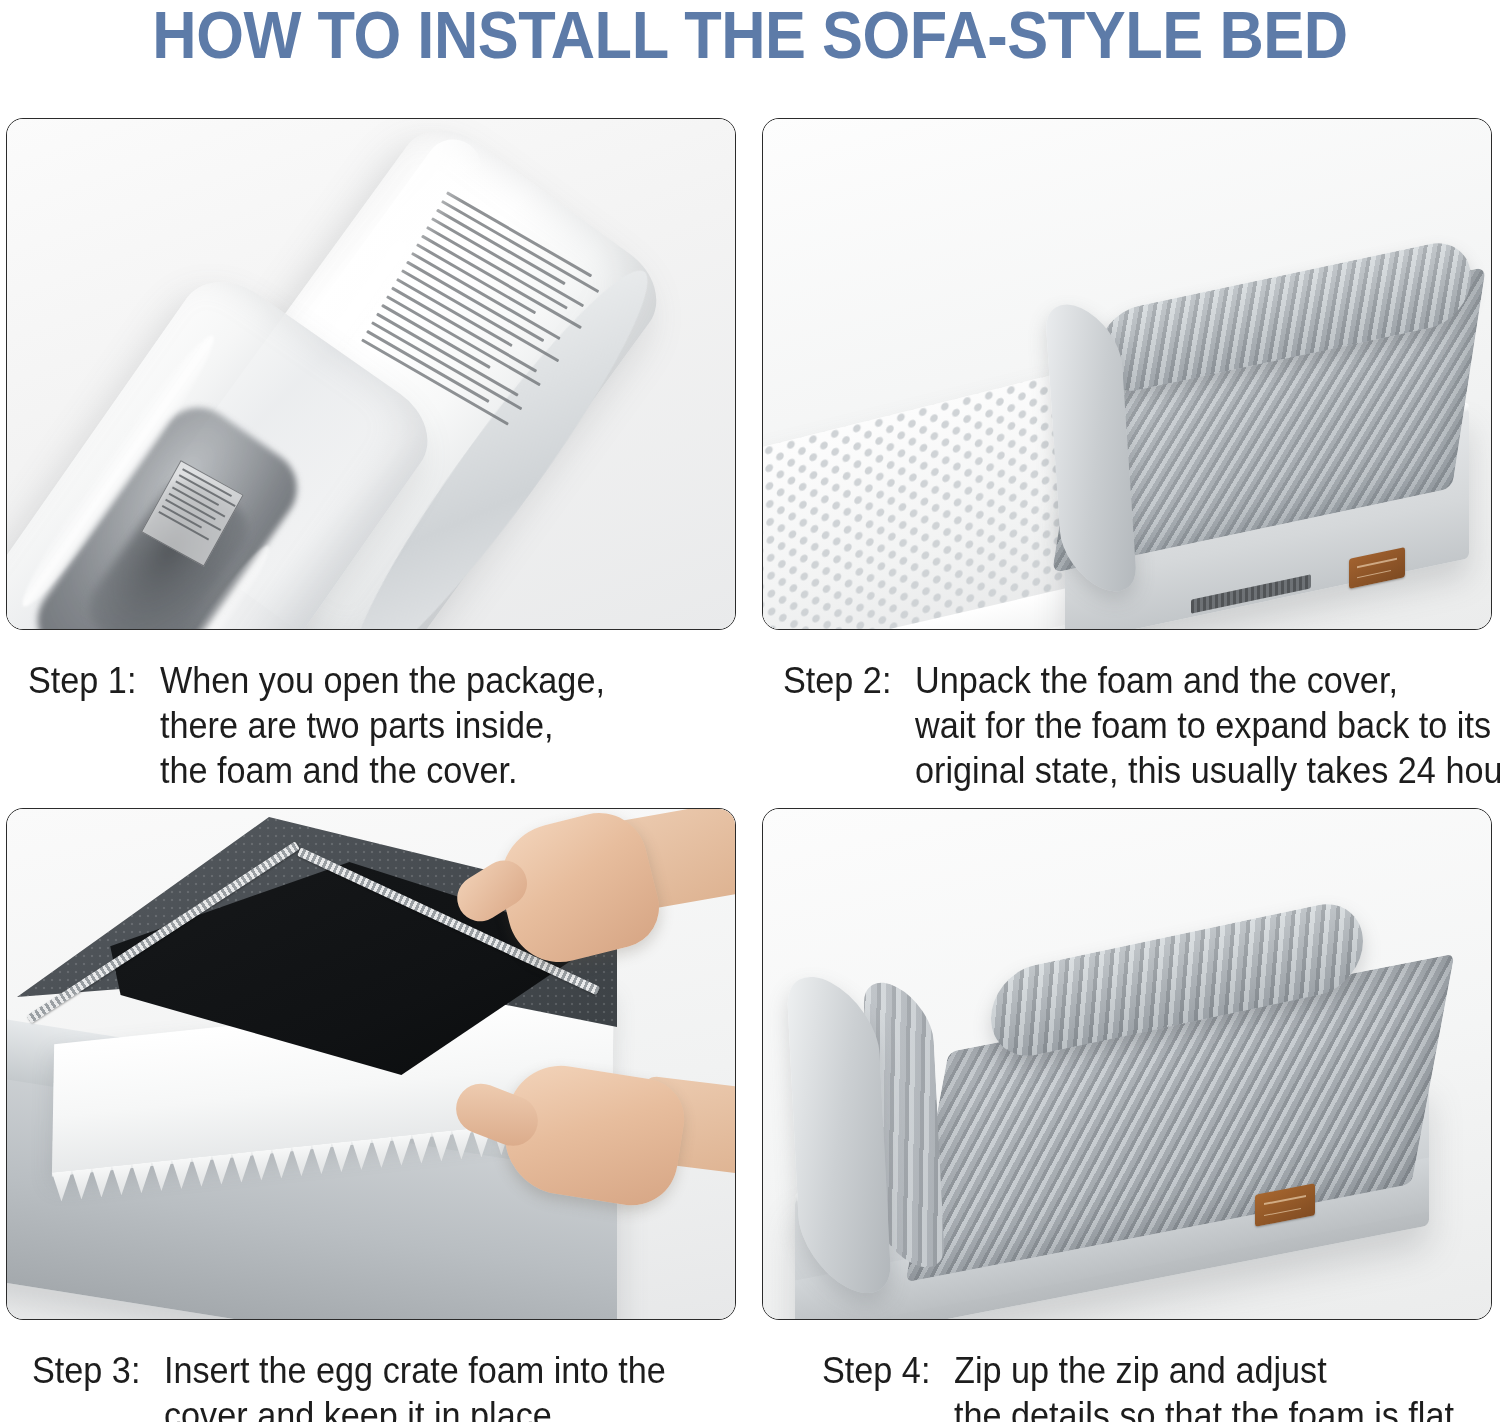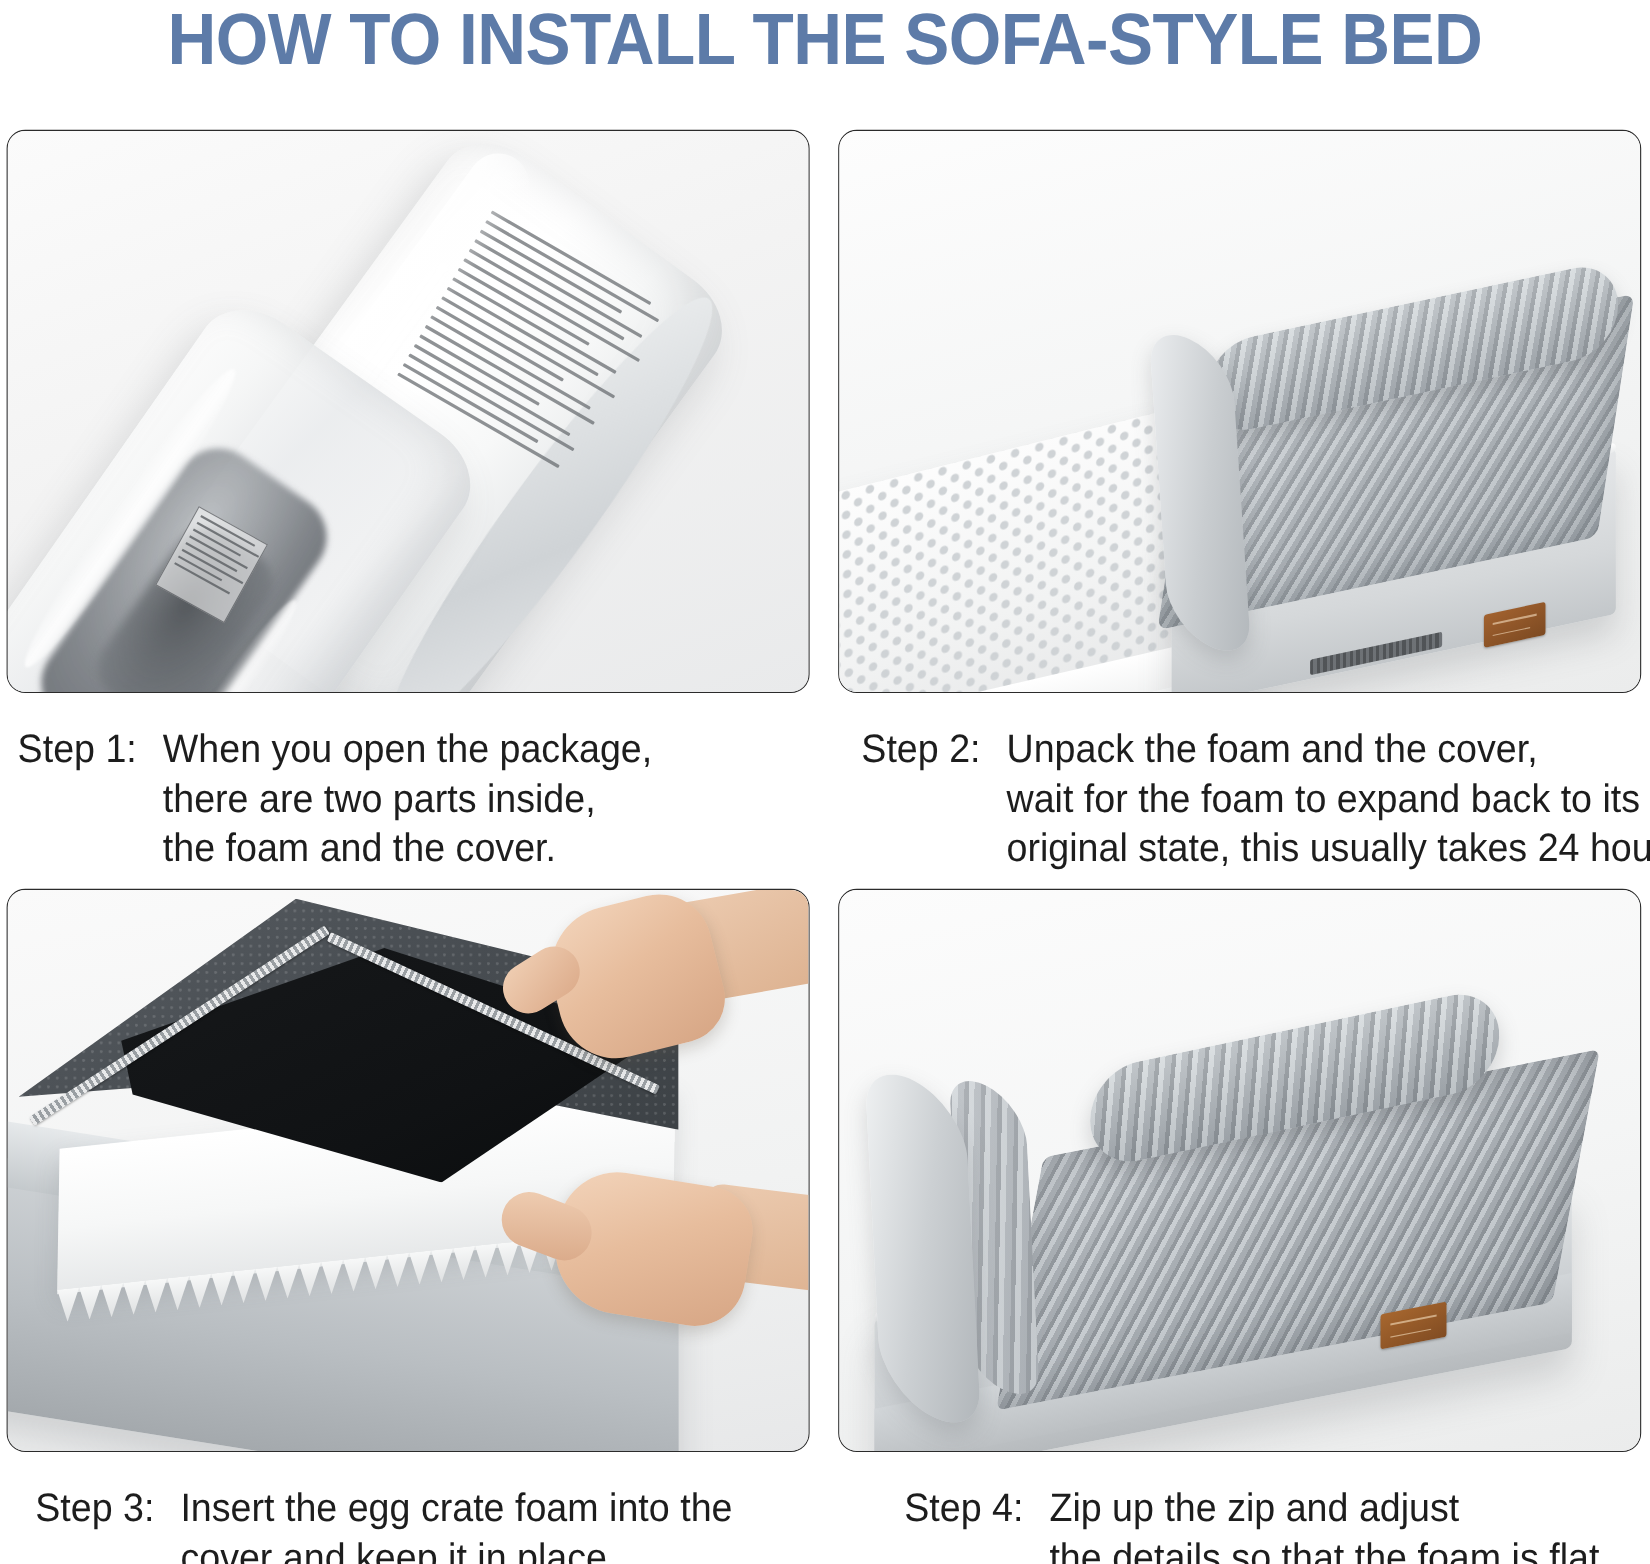--- a/index.html
+++ b/index.html
@@ -44,21 +44,21 @@
   .photo { position:absolute; inset:0; overflow:hidden; }
 
   
   .caption {
     position:absolute;
     display:flex;
     align-items:flex-start;
     font-family:"Liberation Sans", sans-serif;
     color:#1d1d1d;
   }
-  .cap1 { left:16px;  top:658px;  }
+  .cap1 { left:28px;  top:658px;  }
   .cap2 { left:783px; top:658px;  }
   .cap3 { left:32px;  top:1348px; }
   .cap4 { left:822px; top:1348px; }
   .step-label {
     font-size:36px;
     line-height:45px;
     white-space:nowrap;
     flex:0 0 auto;
     transform:scaleX(0.95);
     transform-origin:left top;

